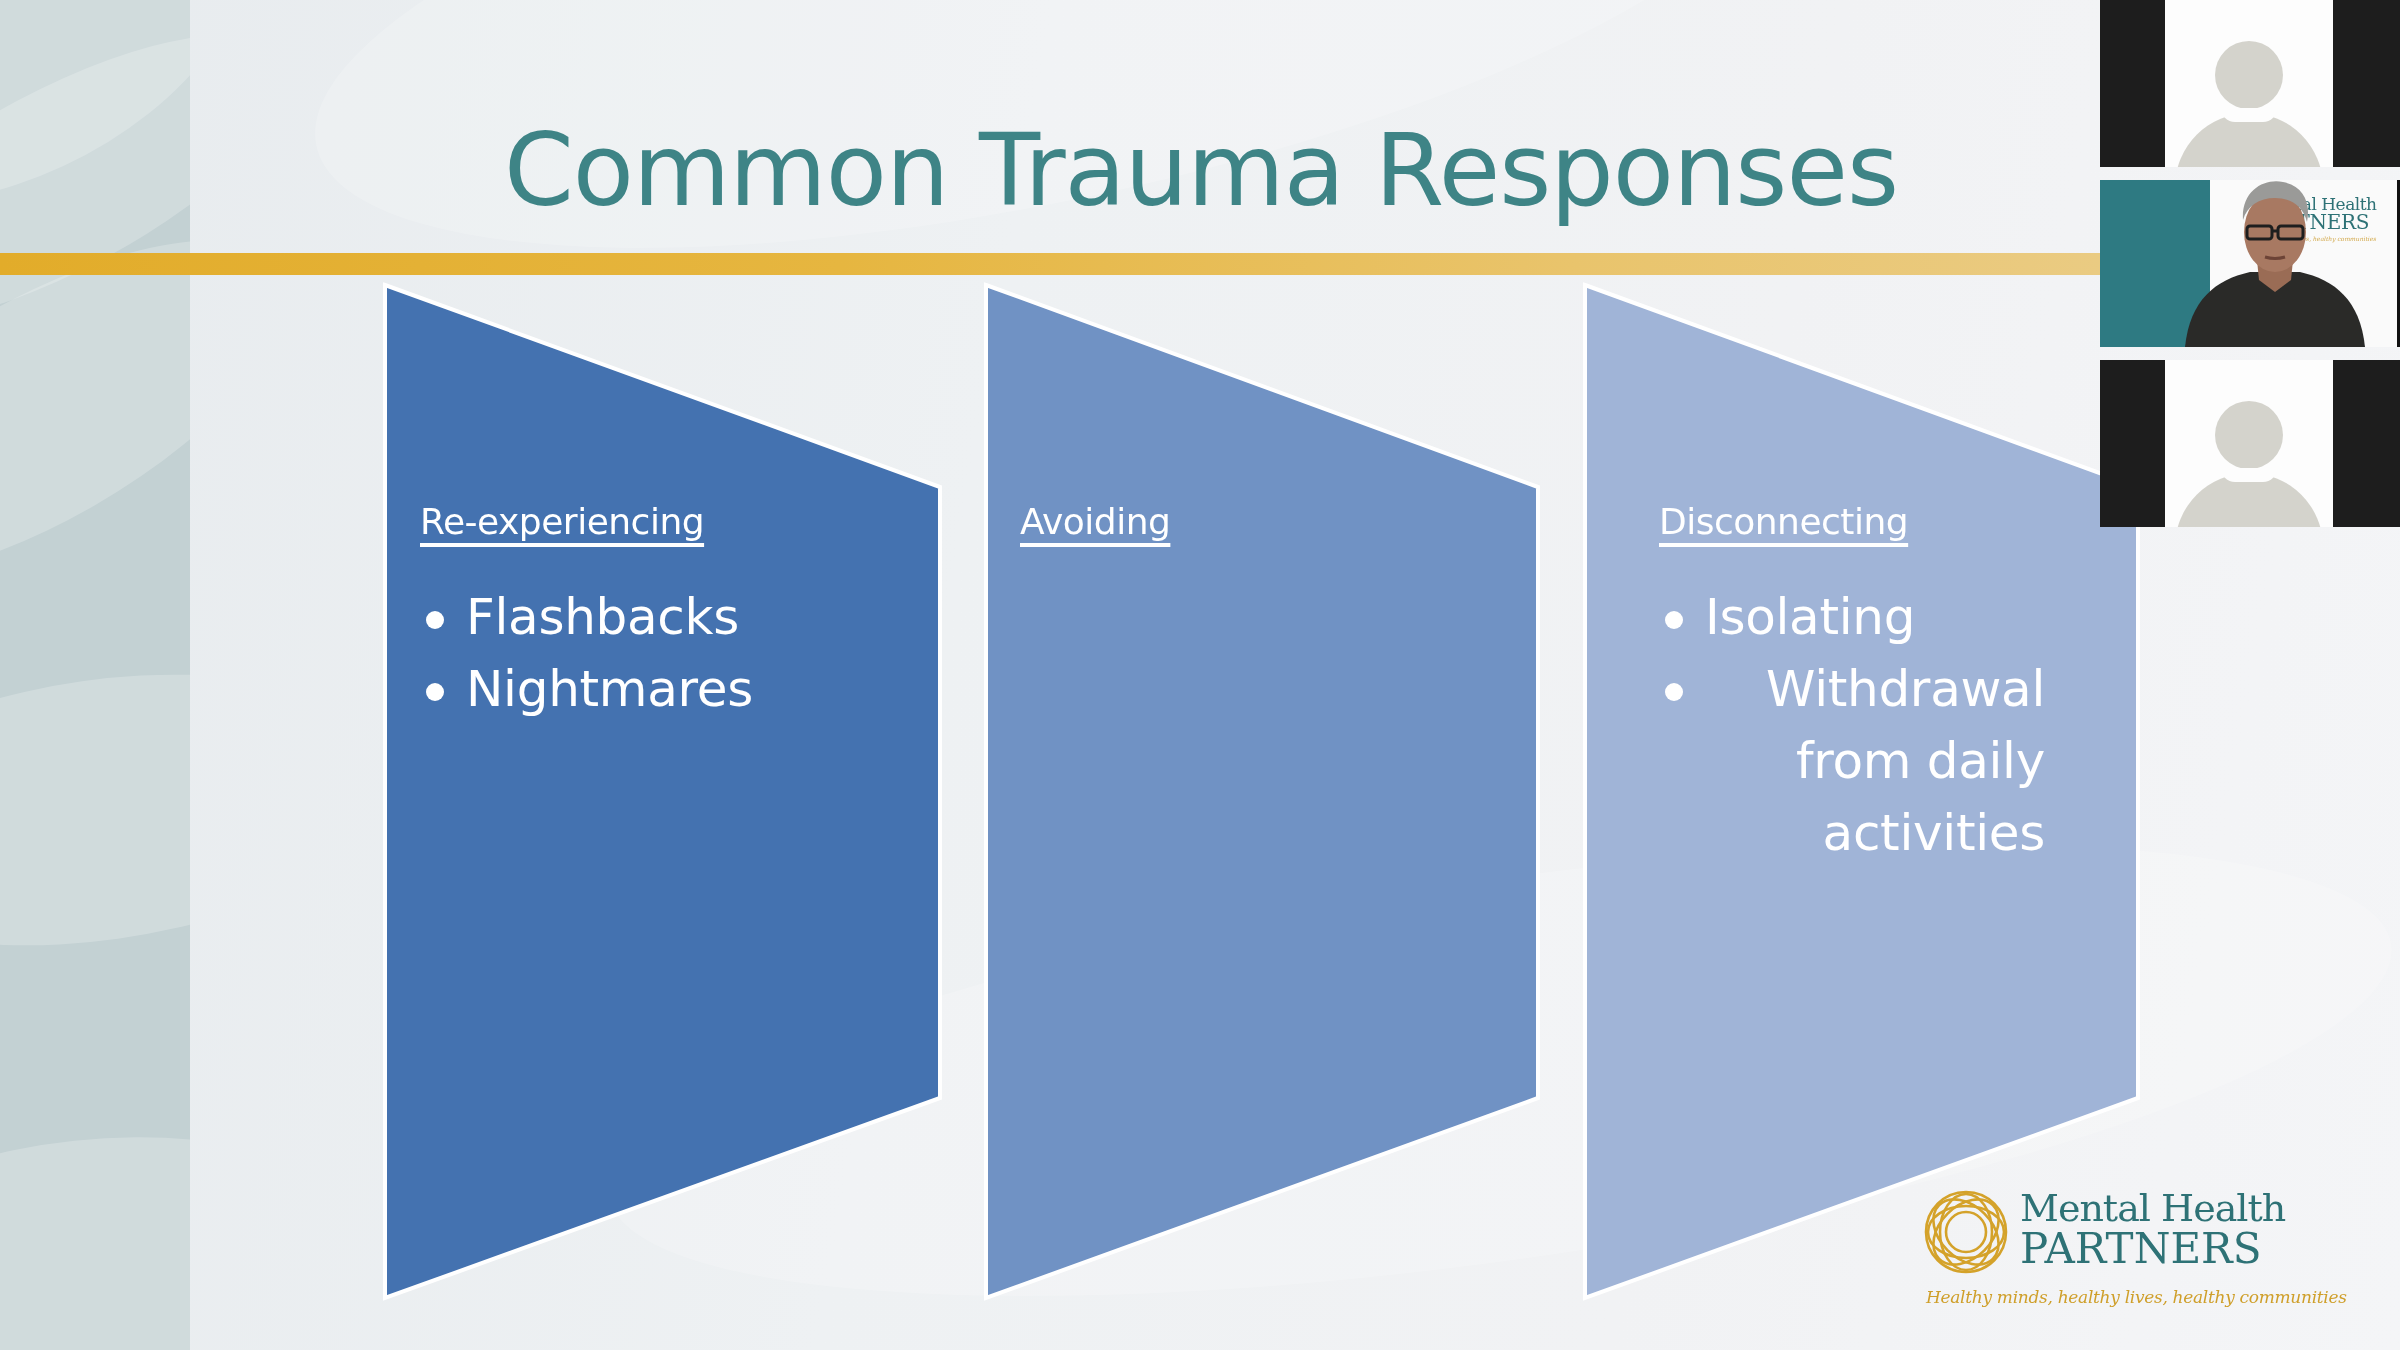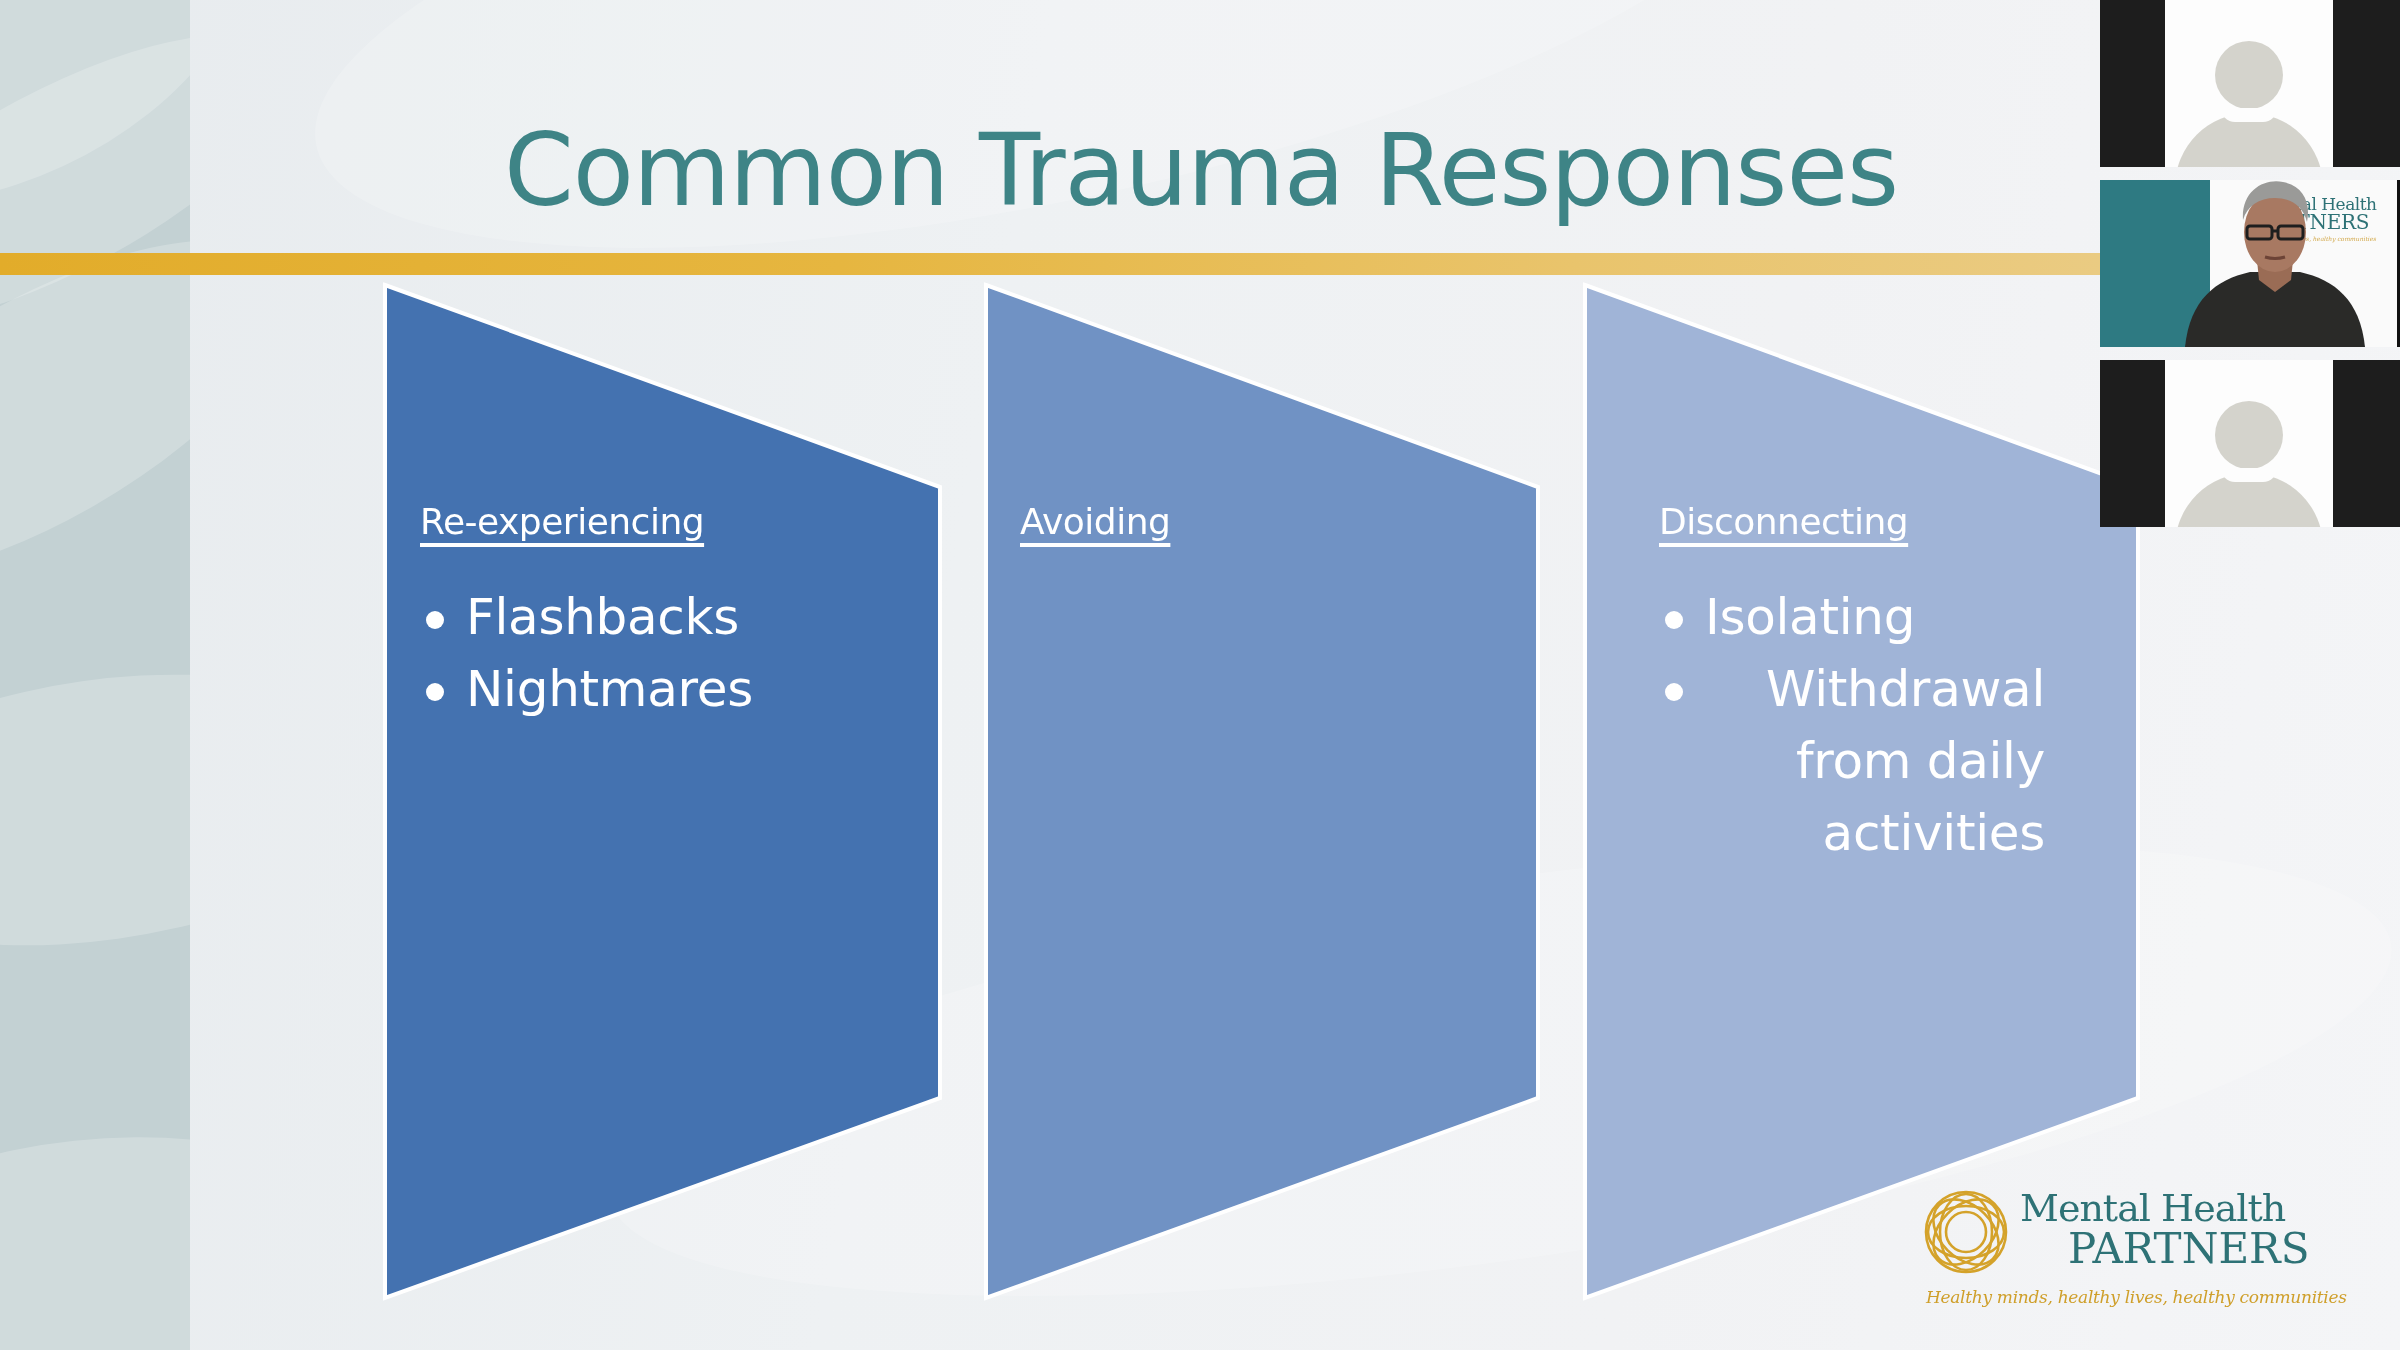--- a/index.html
+++ b/index.html
@@ -60,21 +60,21 @@
     .col-2 { left: 1020px; top: 487px; }
     .col-3 { left: 1618px; top: 487px; margin-left: 41px; }
 
     .logo { position: absolute; left: 1920px; top: 1180px; width: 380px; height: 140px; }
     .logo-mark { position: absolute; left: 2px; top: 8px; }
     .logo-name1, .logo-name2 {
       position: absolute; left: 100px; color: #2e7276;
       font-family: "DejaVu Serif", serif; white-space: nowrap;
     }
     .logo-name1 { top: 6px; font-size: 38px; letter-spacing: -1px; }
-    .logo-name2 { top: 44px; font-size: 42px; letter-spacing: 0px; margin-left: 48px; }
+    .logo-name2 { top: 44px; font-size: 42px; letter-spacing: 0px; }
     .logo-tagline {
       position: absolute; left: 6px; top: 107px;
       font-family: "DejaVu Serif", serif; font-style: italic;
       font-size: 17px; color: #cf9f2a; white-space: nowrap; letter-spacing: -0.3px;
     }
 
     .video-panel { position: absolute; left: 2100px; top: 0; width: 300px; height: 530px; }
     .tile {
       position: absolute; left: 0; width: 300px; height: 167px;
       background: #1d1d1d; overflow: hidden;

